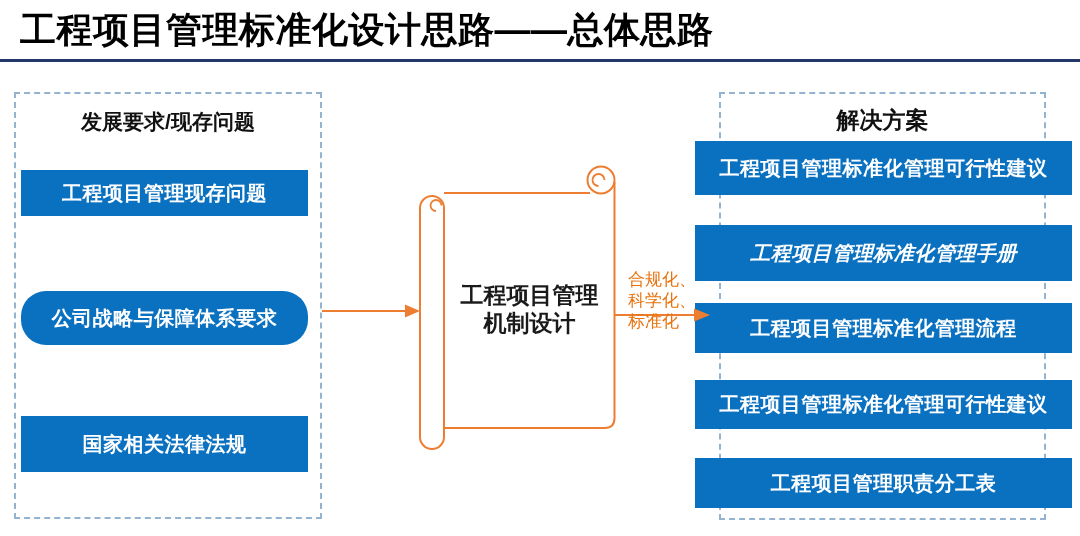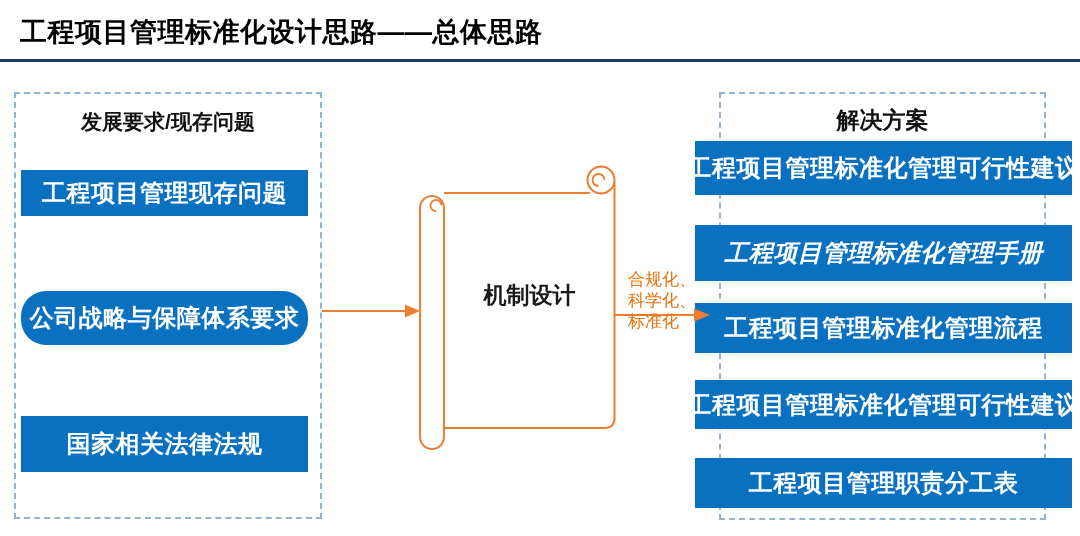--- a/index.html
+++ b/index.html
@@ -4,40 +4,40 @@
 <style>
   * { margin:0; padding:0; box-sizing:border-box; }
   html,body { width:1080px; height:536px; }
   body {
     position:relative;
     background:#ffffff;
     font-family:"Liberation Sans", sans-serif;
     overflow:hidden;
   }
   .title {
-    position:absolute; left:20px; top:14px;
-    font-size:27px; font-weight:700; color:#000;
+    position:absolute; left:20px; top:6px;
+    font-size:36px; font-weight:700; color:#000;
     letter-spacing:0.5px; white-space:nowrap;text-align:center;
   }
   .divider {
     position:absolute; left:0; top:59px; width:1080px; height:3px;
     background:#22386a;
   }
   .panel { position:absolute; border:2px dashed #94b3d1; }
   #left-panel  { left:14px;  top:92px; width:308px; height:427px; }
   #right-panel { left:719px; top:92px; width:327px; height:428px; }
   .panel-header {
     width:100%; text-align:center; font-weight:700; color:#111;
     white-space:nowrap;
   }
   #left-panel  .panel-header { margin-top:14px; font-size:21px; }
   #right-panel .panel-header { margin-top:11px; font-size:23px; }
   .bluebox {
     position:absolute; background:#0a71c1; color:#fff;
-    font-weight:700; font-size:24px; letter-spacing:0.5px;
+    font-weight:700; font-size:20px; letter-spacing:0.5px;
     display:flex; align-items:center; justify-content:center;
     text-align:center; white-space:nowrap;
   }
   
   .l1 { left:21px; top:170px; width:287px; height:46px; }
   .l2 { left:21px; top:291px; width:287px; height:54px;border-radius:25px; }
   .l3 { left:21px; top:416px; width:287px; height:56px; }
   
   .r1 { left:695px; top:141px; width:377px; height:54px; }
   .r2 { left:695px; top:225px; width:377px; height:56px;font-style:italic; }
@@ -94,20 +94,21 @@
     <circle cx="601" cy="180" r="13.5" fill="#ffffff" stroke="#ed7d31" stroke-width="2"></circle>
     <path d="M604.5,180 a6,6 0 1 0 -6,6" fill="none" stroke="#ed7d31" stroke-width="1.8"></path>
     <path d="M444,193 H590" fill="none" stroke="#ed7d31" stroke-width="2"></path>
     <path d="M614.5,182 V418 Q614.5,428 604.5,428 H444" fill="none" stroke="#ed7d31" stroke-width="2"></path>
     <rect x="420" y="196" width="24" height="253" rx="12" fill="#ffffff" stroke="#ed7d31" stroke-width="2"></rect>
     <path d="M441.5,205.5 a5.5,5.5 0 1 0 -5.5,5.5" fill="none" stroke="#ed7d31" stroke-width="1.8"></path>
   </g>
 </svg>
 
 <div class="scroll-label">
+  <div>工程项目管理</div>
   <div>机制设计</div>
 </div>
 
 <div class="arrow-label">
   <div>合规化、</div>
   <div>科学化、</div>
   <div>标准化</div>
 </div>
 
 </body></html>

